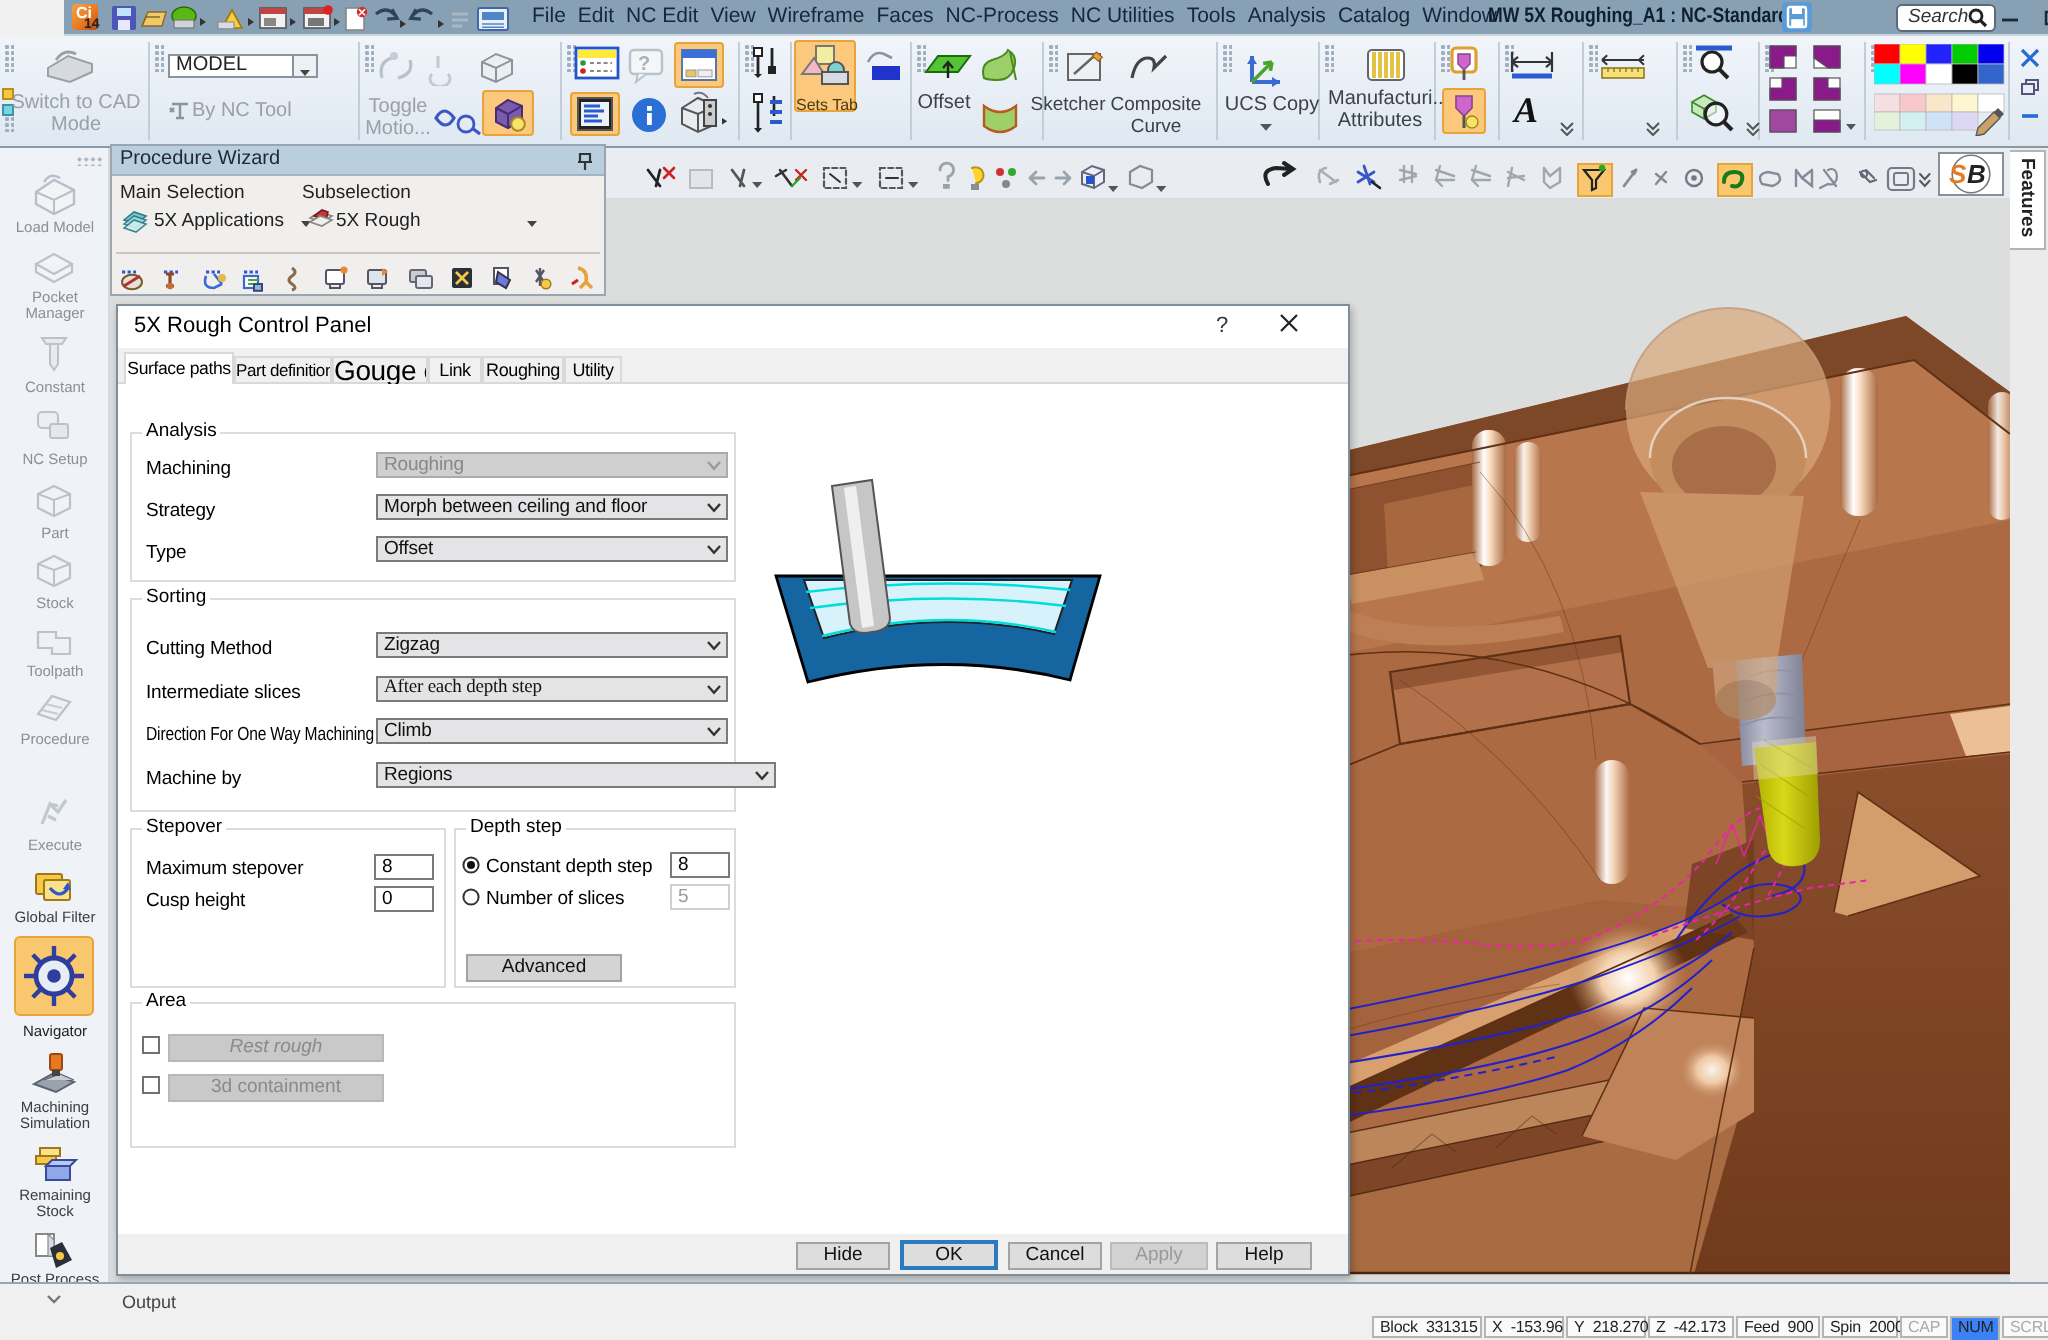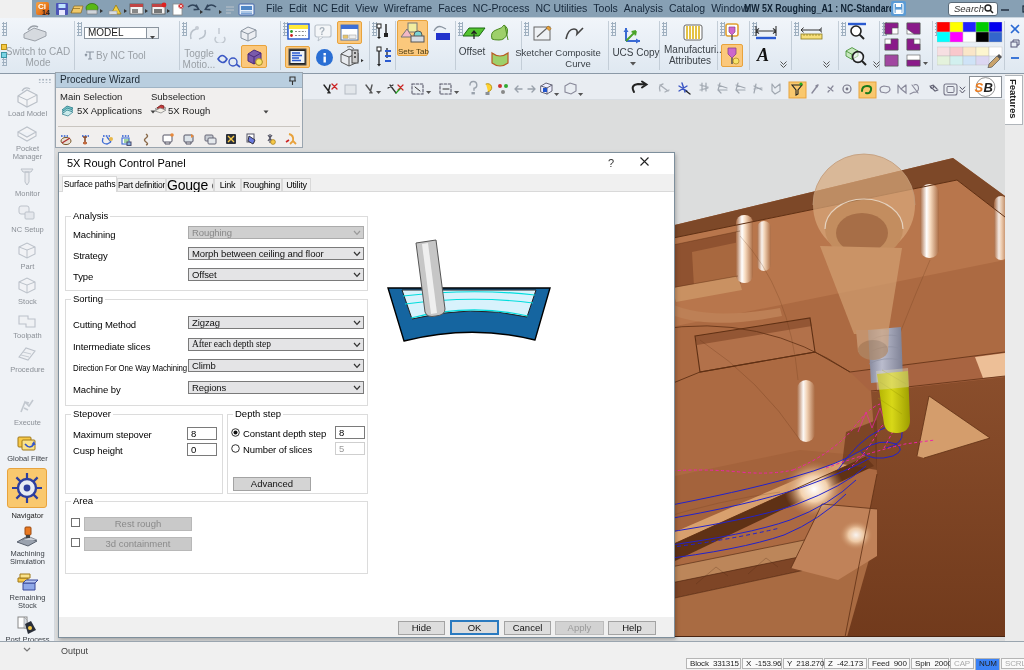--- a/index.html
+++ b/index.html
@@ -562,21 +562,21 @@
       <path d="M8 5 q3 -5 8 -2" fill="none" stroke="#b9bfc7" stroke-width="1.3"></path>
     </svg>
   <div class="sit" style="top:36px;">Load Model</div>
   <svg class="sic" style="top:50px" width="24" height="20" viewBox="0 0 24 20">
       <path d="M3 8 L12 3 L21 8 L12 13 Z M3 8 v4 l9 5 l9 -5 v-4" fill="#f3f4f6" stroke="#bcc2ca" stroke-width="1.1"></path>
     </svg>
   <div class="sit" style="top:71px;">Pocket<br>Manager</div>
   <svg class="sic" style="top:92px" width="18" height="22" viewBox="0 0 18 22">
       <path d="M3 3 h12 l-2 3 h-8 Z M7 6 h4 v10 l-2 3 l-2 -3 Z" fill="#e8eaee" stroke="#bcc2ca" stroke-width="1"></path>
     </svg>
-  <div class="sit" style="top:116px;">Monitor</div>
+  <div class="sit" style="top:116px;">Constant</div>
   <svg class="sic" style="top:129px" width="22" height="20" viewBox="0 0 22 20">
       <rect x="3" y="3" width="10" height="8" rx="2" fill="#eceef2" stroke="#bcc2ca"></rect>
       <rect x="9" y="9" width="9" height="7" rx="1" fill="#e4e7ec" stroke="#bcc2ca"></rect>
     </svg>
   <div class="sit" style="top:152px;">NC Setup</div>
   <svg class="sic" style="top:165px" width="24" height="22" viewBox="0 0 24 22">
       <path d="M4 8 L12 4 L20 8 L20 15 L12 19 L4 15 Z" fill="#f1f2f5" stroke="#bcc2ca" stroke-width="1.1"></path>
       <path d="M4 8 L12 11 L20 8 M12 11 V19" fill="none" stroke="#bcc2ca"></path>
     </svg>
   <div class="sit" style="top:189px;">Part</div>
@@ -756,21 +756,21 @@
       </svg></div>
   <div class="dlbl" style="left:14px;top:188px;">Intermediate slices</div>
   <div class="cmb" style="left:129px;top:185px;width:176px;font-family:Liberation Serif, serif;">After each depth step<svg class="ar" viewBox="0 0 8 6">
         <path d="M1 1 l3 3.4 l3 -3.4" fill="none" stroke="#333" stroke-width="1.2"></path>
       </svg></div>
   <div class="dlbl" style="left:14px;top:209px;transform:scaleX(.82);transform-origin:0 50%;">Direction For One Way Machining</div>
   <div class="cmb" style="left:129px;top:206px;width:176px;">Climb<svg class="ar" viewBox="0 0 8 6">
         <path d="M1 1 l3 3.4 l3 -3.4" fill="none" stroke="#333" stroke-width="1.2"></path>
       </svg></div>
   <div class="dlbl" style="left:14px;top:231px;">Machine by</div>
-  <div class="cmb" style="left:129px;top:228px;width:176px;">Regions<svg class="ar" viewBox="0 0 8 6">
+  <div class="cmb" style="left:129px;top:228px;width:200px;">Regions<svg class="ar" viewBox="0 0 8 6">
         <path d="M1 1 l3 3.4 l3 -3.4" fill="none" stroke="#333" stroke-width="1.2"></path>
       </svg></div>
 
   <div class="gbx" style="left:6px;top:261px;width:158px;height:80px;"></div>
   <div class="glab" style="left:12px;top:255px;">Stepover</div>
   <div class="dlbl" style="left:14px;top:276px;">Maximum stepover</div>
   <div class="inp" style="left:128px;top:274px;">8</div>
   <div class="dlbl" style="left:14px;top:292px;">Cusp height</div>
   <div class="inp" style="left:128px;top:290px;">0</div>
 
@@ -785,21 +785,21 @@
   <svg class="a" style="left:172px;top:291px" width="9" height="9" viewBox="0 0 9 9">
       <circle cx="4.5" cy="4.5" r="3.8" fill="#fff" stroke="#333"></circle>
     </svg>
   <div class="dlbl" style="left:184px;top:291px;">Number of slices</div>
   <div class="inp" style="left:276px;top:289px;border-color:#cfcfcf;color:#9a9a9a;">5</div>
   <div class="btn" style="left:174px;top:324px;width:78px;background:#d4d4d4;">Advanced</div>
 
   <div class="gbx" style="left:6px;top:348px;width:303px;height:73px;"></div>
   <div class="glab" style="left:12px;top:342px;">Area</div>
   <div class="a" style="left:12px;top:365px;width:9px;height:9px;background:#fff;border:1px solid #707070;"></div>
-  <div class="btn" style="left:25px;top:364px;width:108px;background:#c9c9c9;border-color:#b8b8b8;color:#8a8a8a;">Rest rough</div>
+  <div class="btn" style="left:25px;top:364px;width:108px;background:#c9c9c9;border-color:#b8b8b8;color:#8a8a8a;font-style:italic;">Rest rough</div>
   <div class="a" style="left:12px;top:385px;width:9px;height:9px;background:#fff;border:1px solid #707070;"></div>
   <div class="btn" style="left:25px;top:384px;width:108px;background:#c9c9c9;border-color:#b8b8b8;color:#8a8a8a;">3d containment</div>
 
   <svg class="a" style="left:328px;top:86px" width="172" height="106" viewBox="0 0 172 106">
     <path d="M1 49 L163 49 L148 101 Q84 85 17 102 Z" fill="#1565a0" stroke="#000" stroke-width="1.4"></path>
     <path d="M15 51 L149 51 L140 78 Q84 65 25 80 Z" fill="#d8f2fc" stroke="#222" stroke-width="1"></path>
     <path d="M16 57 Q84 49 148 56" fill="none" stroke="#00dddd" stroke-width="1.2"></path>
     <path d="M18 65 Q84 56 146 64" fill="none" stroke="#00dddd" stroke-width="1.2"></path>
     <path d="M24 79 Q84 64 141 77" fill="none" stroke="#00dddd" stroke-width="1.2"></path>
     <g>

